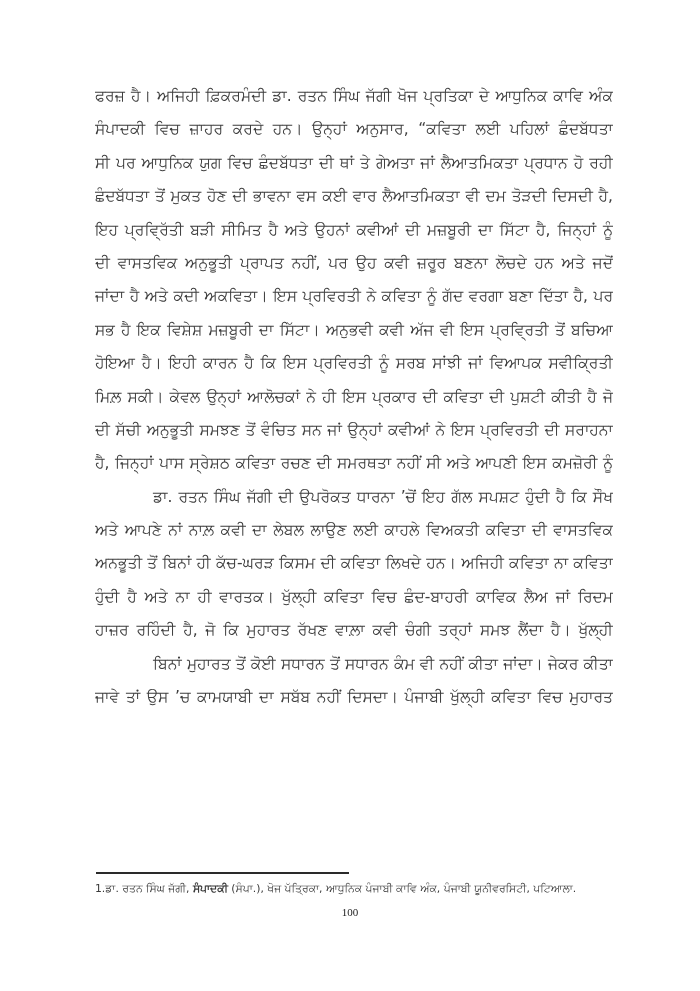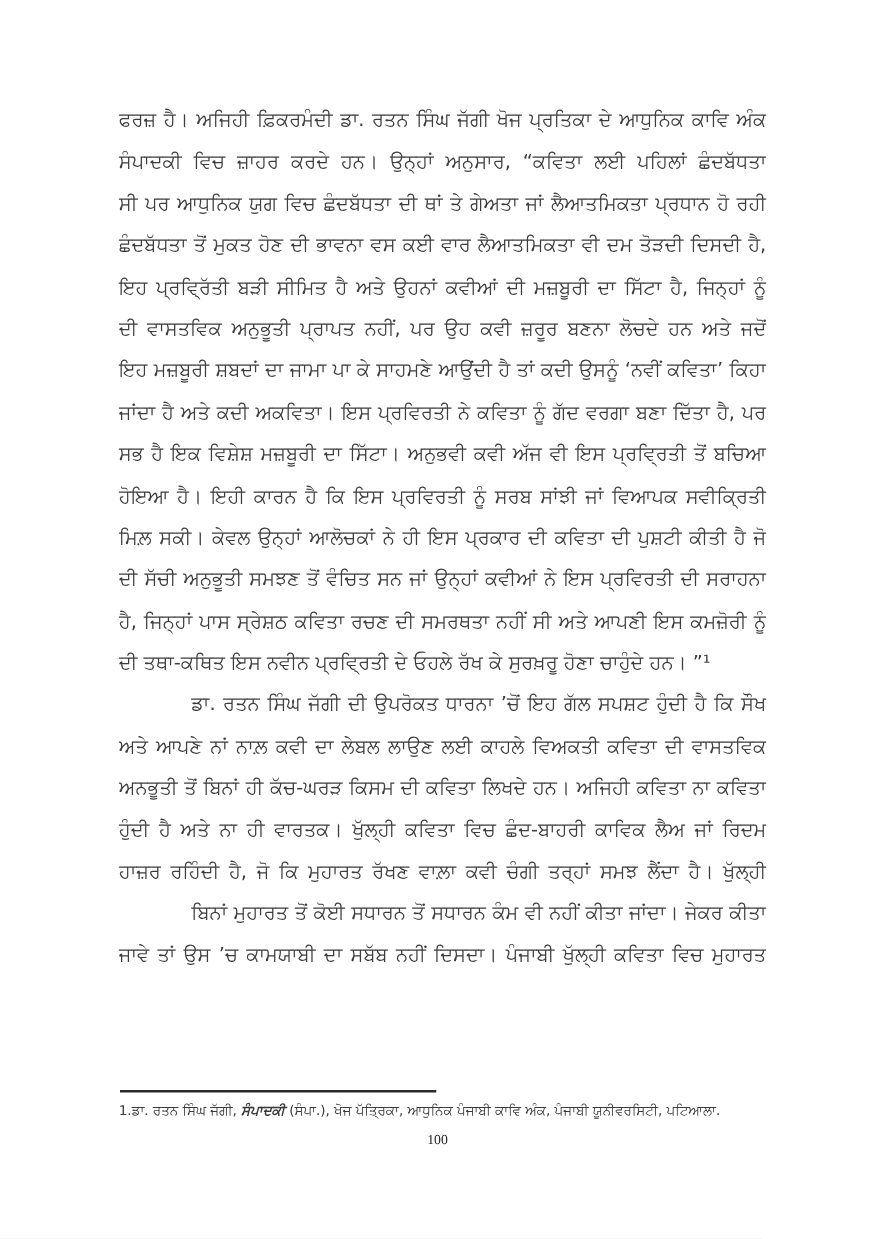--- a/index.html
+++ b/index.html
@@ -46,21 +46,21 @@
     position: absolute;
     left: 95px;
     top: 881px;
     width: 524px;
     font-size: 10.8px;
     line-height: 16px;
     color: #3a3a3a;
     white-space: nowrap;
     overflow: hidden;
   }
-  .footnote b { font-weight: bold; font-style: italic; }
+  .footnote b { font-weight: bold; }
   .page-number {
     position: absolute;
     left: 0;
     top: 906px;
     width: 100%;
     text-align: center;
     font-family: "Liberation Serif", "DejaVu Serif", serif;
     font-size: 11px;
     color: #222222;
   }
@@ -70,28 +70,26 @@
 
 <div class="page">
 
   <div class="text-block">
       <div class="line">ਫਰਜ਼ ਹੈ। ਅਜਿਹੀ ਫ਼ਿਕਰਮੰਦੀ ਡਾ. ਰਤਨ ਸਿੰਘ ਜੱਗੀ ਖੋਜ ਪ੍ਰਤਿਕਾ ਦੇ ਆਧੁਨਿਕ ਕਾਵਿ ਅੰਕ ਦੀ</div>
       <div class="line">ਸੰਪਾਦਕੀ ਵਿਚ ਜ਼ਾਹਰ ਕਰਦੇ ਹਨ। ਉਨ੍ਹਾਂ ਅਨੁਸਾਰ, “ਕਵਿਤਾ ਲਈ ਪਹਿਲਾਂ ਛੰਦਬੱਧਤਾ ਆਵੱਸ਼ਕ</div>
       <div class="line">ਸੀ ਪਰ ਆਧੁਨਿਕ ਯੁਗ ਵਿਚ ਛੰਦਬੱਧਤਾ ਦੀ ਥਾਂ ਤੇ ਗੇਅਤਾ ਜਾਂ ਲੈਆਤਮਿਕਤਾ ਪ੍ਰਧਾਨ ਹੋ ਰਹੀ ਹੈ।</div>
       <div class="line">ਛੰਦਬੱਧਤਾ ਤੋਂ ਮੁਕਤ ਹੋਣ ਦੀ ਭਾਵਨਾ ਵਸ ਕਈ ਵਾਰ ਲੈਆਤਮਿਕਤਾ ਵੀ ਦਮ ਤੋੜਦੀ ਦਿਸਦੀ ਹੈ, ਪਰ</div>
       <div class="line">ਇਹ ਪ੍ਰਵ੍ਰਿੱਤੀ ਬੜੀ ਸੀਮਿਤ ਹੈ ਅਤੇ ਉਹਨਾਂ ਕਵੀਆਂ ਦੀ ਮਜ਼ਬੂਰੀ ਦਾ ਸਿੱਟਾ ਹੈ, ਜਿਨ੍ਹਾਂ ਨੂੰ ਕਵਿਤਾ</div>
       <div class="line">ਦੀ ਵਾਸਤਵਿਕ ਅਨੁਭੂਤੀ ਪ੍ਰਾਪਤ ਨਹੀਂ, ਪਰ ਉਹ ਕਵੀ ਜ਼ਰੂਰ ਬਣਨਾ ਲੋਚਦੇ ਹਨ ਅਤੇ ਜਦੋਂ ਉਨ੍ਹਾਂ ਦੀ</div>
-      <div class="line">ਇਹ ਮਜ਼ਬੂਰੀ ਸ਼ਬਦਾਂ ਦਾ ਜਾਮਾ ਪਾ ਕੇ ਸਾਹਮਣੇ ਆਉਂਦੀ ਹੈ ਤਾਂ ਕਦੀ ਉਸਨੂੰ ‘ਨਵੀਂ ਕਵਿਤਾ’ ਕਿਹਾ</div>
       <div class="line">ਜਾਂਦਾ ਹੈ ਅਤੇ ਕਦੀ ਅਕਵਿਤਾ। ਇਸ ਪ੍ਰਵਿਰਤੀ ਨੇ ਕਵਿਤਾ ਨੂੰ ਗੱਦ ਵਰਗਾ ਬਣਾ ਦਿੱਤਾ ਹੈ, ਪਰ ਇਹ</div>
       <div class="line">ਸਭ ਹੈ ਇਕ ਵਿਸ਼ੇਸ਼ ਮਜ਼ਬੂਰੀ ਦਾ ਸਿੱਟਾ। ਅਨੁਭਵੀ ਕਵੀ ਅੱਜ ਵੀ ਇਸ ਪ੍ਰਵ੍ਰਿਤੀ ਤੋਂ ਬਚਿਆ</div>
       <div class="line">ਹੋਇਆ ਹੈ। ਇਹੀ ਕਾਰਨ ਹੈ ਕਿ ਇਸ ਪ੍ਰਵਿਰਤੀ ਨੂੰ ਸਰਬ ਸਾਂਝੀ ਜਾਂ ਵਿਆਪਕ ਸਵੀਕ੍ਰਿਤੀ ਨਹੀਂ</div>
       <div class="line">ਮਿਲ਼ ਸਕੀ। ਕੇਵਲ ਉਨ੍ਹਾਂ ਆਲੋਚਕਾਂ ਨੇ ਹੀ ਇਸ ਪ੍ਰਕਾਰ ਦੀ ਕਵਿਤਾ ਦੀ ਪੁਸ਼ਟੀ ਕੀਤੀ ਹੈ ਜੋ ਕਵਿਤਾ</div>
       <div class="line">ਦੀ ਸੱਚੀ ਅਨੁਭੂਤੀ ਸਮਝਣ ਤੋਂ ਵੰਚਿਤ ਸਨ ਜਾਂ ਉਨ੍ਹਾਂ ਕਵੀਆਂ ਨੇ ਇਸ ਪ੍ਰਵਿਰਤੀ ਦੀ ਸਰਾਹਨਾ ਕੀਤੀ</div>
       <div class="line">ਹੈ, ਜਿਨ੍ਹਾਂ ਪਾਸ ਸ੍ਰੇਸ਼ਠ ਕਵਿਤਾ ਰਚਣ ਦੀ ਸਮਰਥਤਾ ਨਹੀਂ ਸੀ ਅਤੇ ਆਪਣੀ ਇਸ ਕਮਜ਼ੋਰੀ ਨੂੰ ਕਵਿਤਾ</div>
-      <div class="line no-just">ਦੀ ਤਥਾ-ਕਥਿਤ ਇਸ ਨਵੀਨ ਪ੍ਰਵ੍ਰਿਤੀ ਦੇ ਓਹਲੇ ਰੱਖ ਕੇ ਸੁਰਖ਼ਰੂ ਹੋਣਾ ਚਾਹੁੰਦੇ ਹਨ। ”¹</div>
       <div class="line indent">ਡਾ. ਰਤਨ ਸਿੰਘ ਜੱਗੀ ਦੀ ਉਪਰੋਕਤ ਧਾਰਨਾ ’ਚੋਂ ਇਹ ਗੱਲ ਸਪਸ਼ਟ ਹੁੰਦੀ ਹੈ ਕਿ ਸੌਖ ਪਸੰਦ</div>
       <div class="line">ਅਤੇ ਆਪਣੇ ਨਾਂ ਨਾਲ਼ ਕਵੀ ਦਾ ਲੇਬਲ ਲਾਉਣ ਲਈ ਕਾਹਲੇ ਵਿਅਕਤੀ ਕਵਿਤਾ ਦੀ ਵਾਸਤਵਿਕ</div>
       <div class="line">ਅਨਭੂਤੀ ਤੋਂ ਬਿਨਾਂ ਹੀ ਕੱਚ-ਘਰੜ ਕਿਸਮ ਦੀ ਕਵਿਤਾ ਲਿਖਦੇ ਹਨ। ਅਜਿਹੀ ਕਵਿਤਾ ਨਾ ਕਵਿਤਾ</div>
       <div class="line">ਹੁੰਦੀ ਹੈ ਅਤੇ ਨਾ ਹੀ ਵਾਰਤਕ। ਖੁੱਲ੍ਹੀ ਕਵਿਤਾ ਵਿਚ ਛੰਦ-ਬਾਹਰੀ ਕਾਵਿਕ ਲੈਅ ਜਾਂ ਰਿਦਮ ਹਮੇਸ਼ਾਂ</div>
       <div class="line">ਹਾਜ਼ਰ ਰਹਿੰਦੀ ਹੈ, ਜੋ ਕਿ ਮੁਹਾਰਤ ਰੱਖਣ ਵਾਲ਼ਾ ਕਵੀ ਚੰਗੀ ਤਰ੍ਹਾਂ ਸਮਝ ਲੈਂਦਾ ਹੈ। ਖੁੱਲ੍ਹੀ ਕਵਿਤਾ ਦੀ</div>
       <div class="line indent">ਬਿਨਾਂ ਮੁਹਾਰਤ ਤੋਂ ਕੋਈ ਸਧਾਰਨ ਤੋਂ ਸਧਾਰਨ ਕੰਮ ਵੀ ਨਹੀਂ ਕੀਤਾ ਜਾਂਦਾ। ਜੇਕਰ ਕੀਤਾ ਵੀ</div>
       <div class="line">ਜਾਵੇ ਤਾਂ ਉਸ ’ਚ ਕਾਮਯਾਬੀ ਦਾ ਸਬੱਬ ਨਹੀਂ ਦਿਸਦਾ। ਪੰਜਾਬੀ ਖੁੱਲ੍ਹੀ ਕਵਿਤਾ ਵਿਚ ਮੁਹਾਰਤ ਵਾਲ਼ੇ</div>
     </div>
 
   <div class="footnote-sep"></div>

